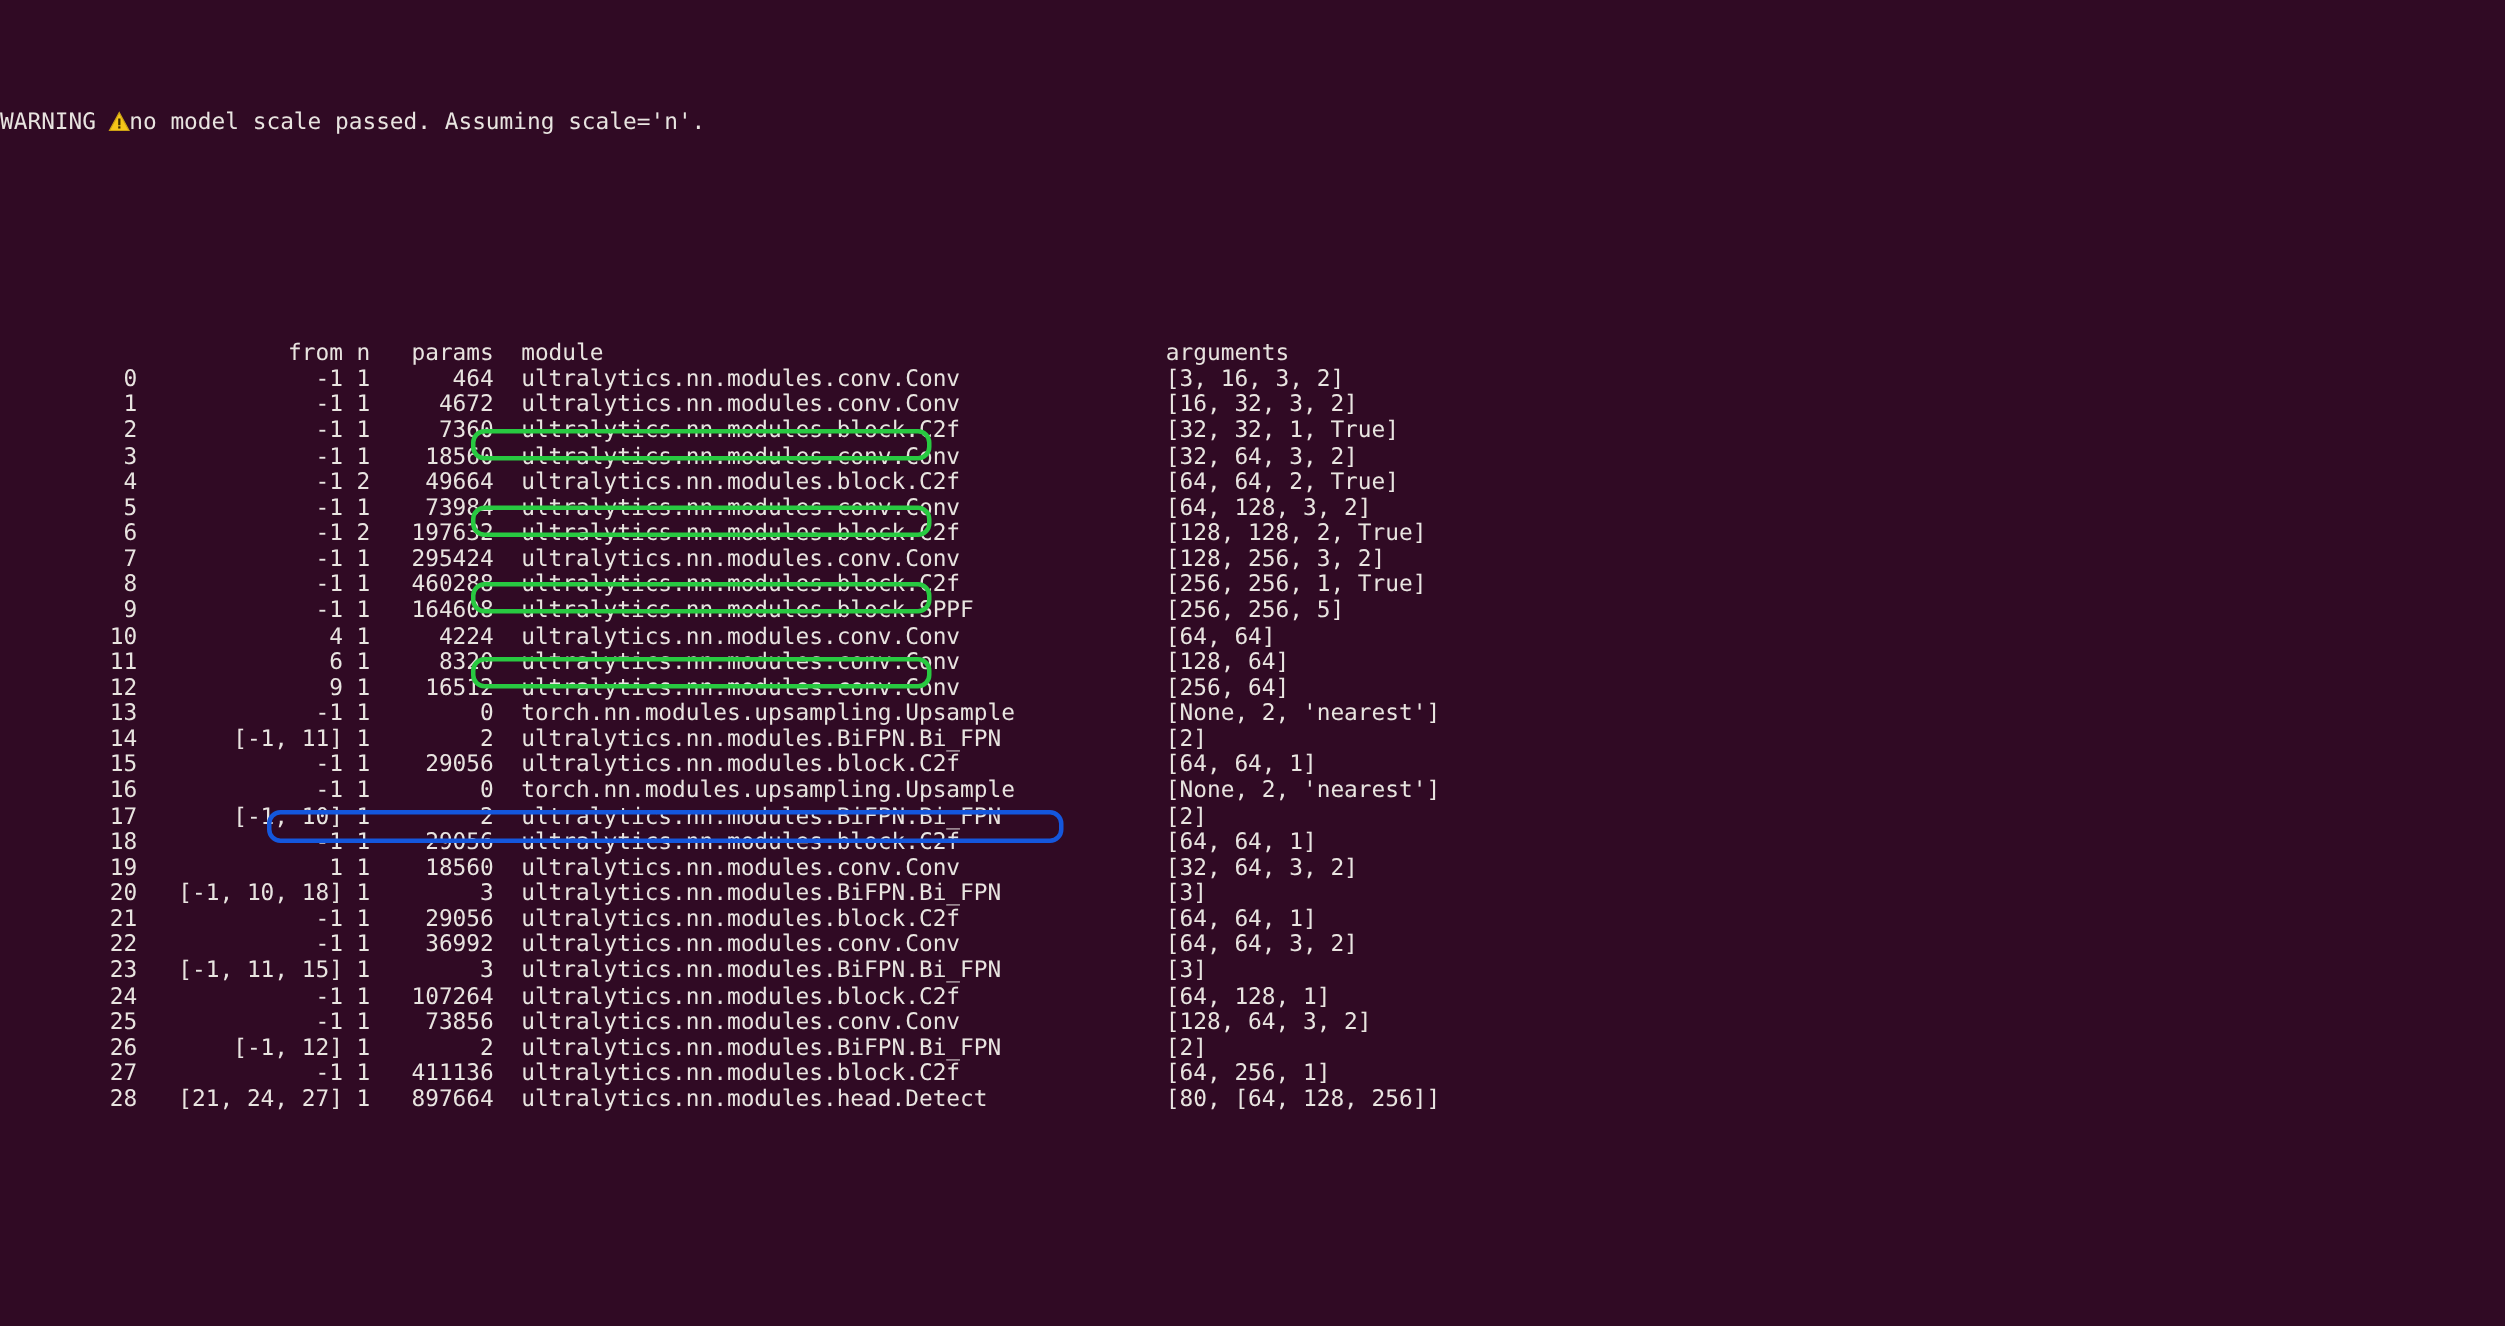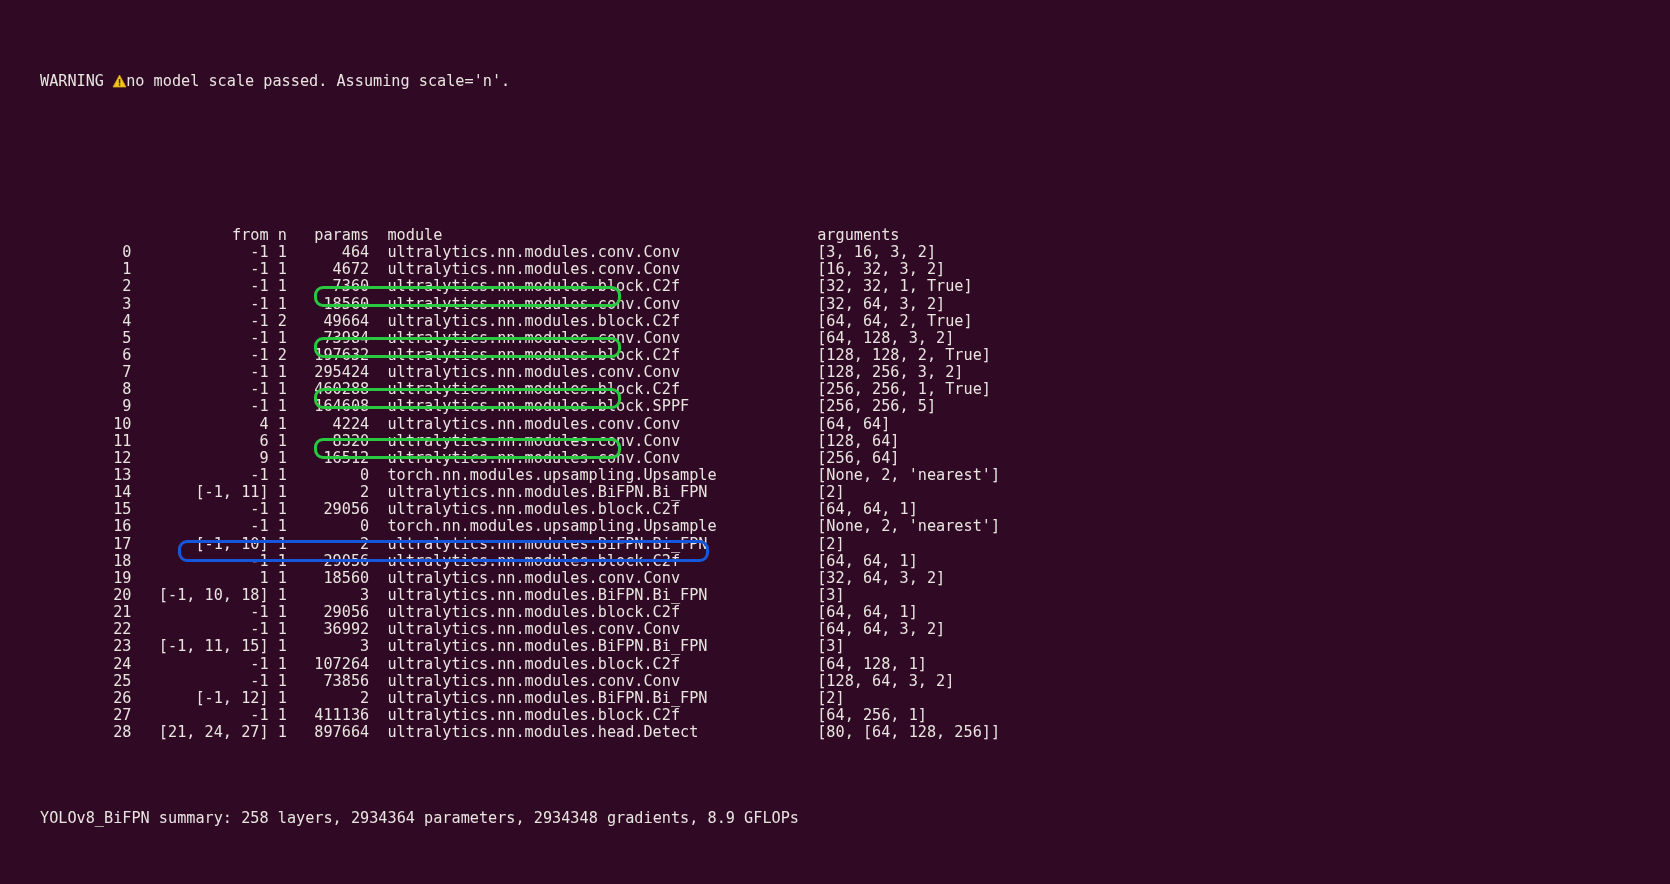--- a/index.html
+++ b/index.html
@@ -22,21 +22,20 @@
     width: 1670px;
     height: 884px;
     padding: 4px 0 0 0;
     box-sizing: border-box;
     white-space: pre;
   }
   .line {
     height: 17.15px;
     white-space: pre;
     position: relative;
-    padding-left: 40px;
   }
   .blank { height: 17.15px; }
   .tri {
     display: inline-block;
     position: relative;
     width: 15px;
     height: 14px;
     vertical-align: -2px;
     margin: 0 -1px;
   }
@@ -69,21 +68,20 @@
           <rect x="6.8" y="5" width="1.5" height="4.5" fill="#3a2a00"></rect>
           <rect x="6.8" y="10.2" width="1.5" height="1.5" fill="#3a2a00"></rect>
         </svg></span><span>no model scale passed. Assuming scale='n'.</span></div>
 
   <div class="blank"></div>
 
   
   <div id="model-table"><div class="line">                     from n   params  module                                         arguments</div><div class="line">         0             -1 1      464  ultralytics.nn.modules.conv.Conv               [3, 16, 3, 2]</div><div class="line">         1             -1 1     4672  ultralytics.nn.modules.conv.Conv               [16, 32, 3, 2]</div><div class="line">         2             -1 1     7360  ultralytics.nn.modules.block.C2f               [32, 32, 1, True]</div><div class="line">         3             -1 1    18560  ultralytics.nn.modules.conv.Conv               [32, 64, 3, 2]</div><div class="line">         4             -1 2    49664  ultralytics.nn.modules.block.C2f               [64, 64, 2, True]</div><div class="line">         5             -1 1    73984  ultralytics.nn.modules.conv.Conv               [64, 128, 3, 2]</div><div class="line">         6             -1 2   197632  ultralytics.nn.modules.block.C2f               [128, 128, 2, True]</div><div class="line">         7             -1 1   295424  ultralytics.nn.modules.conv.Conv               [128, 256, 3, 2]</div><div class="line">         8             -1 1   460288  ultralytics.nn.modules.block.C2f               [256, 256, 1, True]</div><div class="line">         9             -1 1   164608  ultralytics.nn.modules.block.SPPF              [256, 256, 5]</div><div class="line">        10              4 1     4224  ultralytics.nn.modules.conv.Conv               [64, 64]</div><div class="line">        11              6 1     8320  ultralytics.nn.modules.conv.Conv               [128, 64]</div><div class="line">        12              9 1    16512  ultralytics.nn.modules.conv.Conv               [256, 64]</div><div class="line">        13             -1 1        0  torch.nn.modules.upsampling.Upsample           [None, 2, 'nearest']</div><div class="line">        14       [-1, 11] 1        2  ultralytics.nn.modules.BiFPN.Bi_FPN            [2]</div><div class="line">        15             -1 1    29056  ultralytics.nn.modules.block.C2f               [64, 64, 1]</div><div class="line">        16             -1 1        0  torch.nn.modules.upsampling.Upsample           [None, 2, 'nearest']</div><div class="line">        17       [-1, 10] 1        2  ultralytics.nn.modules.BiFPN.Bi_FPN            [2]</div><div class="line">        18             -1 1    29056  ultralytics.nn.modules.block.C2f               [64, 64, 1]</div><div class="line">        19              1 1    18560  ultralytics.nn.modules.conv.Conv               [32, 64, 3, 2]</div><div class="line">        20   [-1, 10, 18] 1        3  ultralytics.nn.modules.BiFPN.Bi_FPN            [3]</div><div class="line">        21             -1 1    29056  ultralytics.nn.modules.block.C2f               [64, 64, 1]</div><div class="line">        22             -1 1    36992  ultralytics.nn.modules.conv.Conv               [64, 64, 3, 2]</div><div class="line">        23   [-1, 11, 15] 1        3  ultralytics.nn.modules.BiFPN.Bi_FPN            [3]</div><div class="line">        24             -1 1   107264  ultralytics.nn.modules.block.C2f               [64, 128, 1]</div><div class="line">        25             -1 1    73856  ultralytics.nn.modules.conv.Conv               [128, 64, 3, 2]</div><div class="line">        26       [-1, 12] 1        2  ultralytics.nn.modules.BiFPN.Bi_FPN            [2]</div><div class="line">        27             -1 1   411136  ultralytics.nn.modules.block.C2f               [64, 256, 1]</div><div class="line">        28   [21, 24, 27] 1   897664  ultralytics.nn.modules.head.Detect             [80, [64, 128, 256]]</div></div>
 
   
-  <div class="line"><span id="sum-prefix">YOLOv8_BiFPN summary:</span><span> </span><span id="sum-val">258 layers, 2934364 parameters, 2934348 gradients, 8.9 GFLOPs</span></div>
 
   <div class="blank"></div>
 
   
   
 
   
   
 
   

